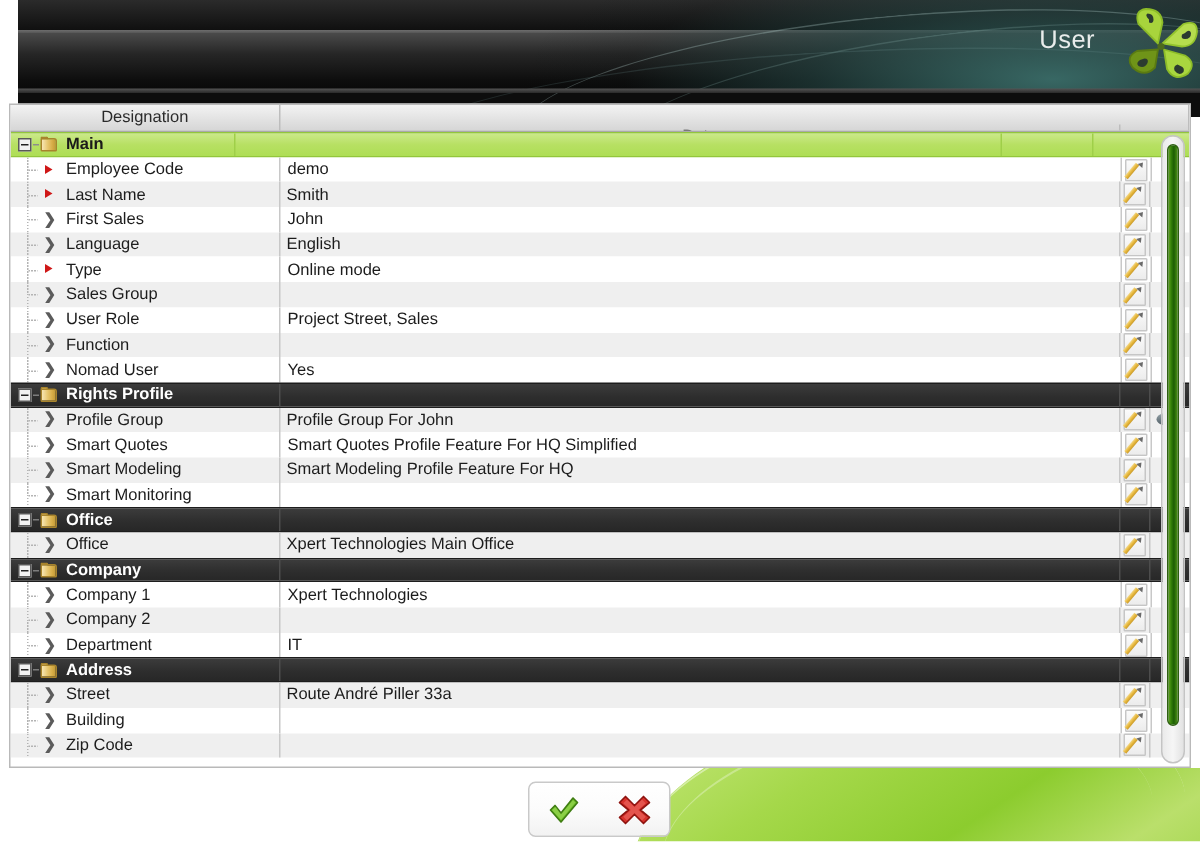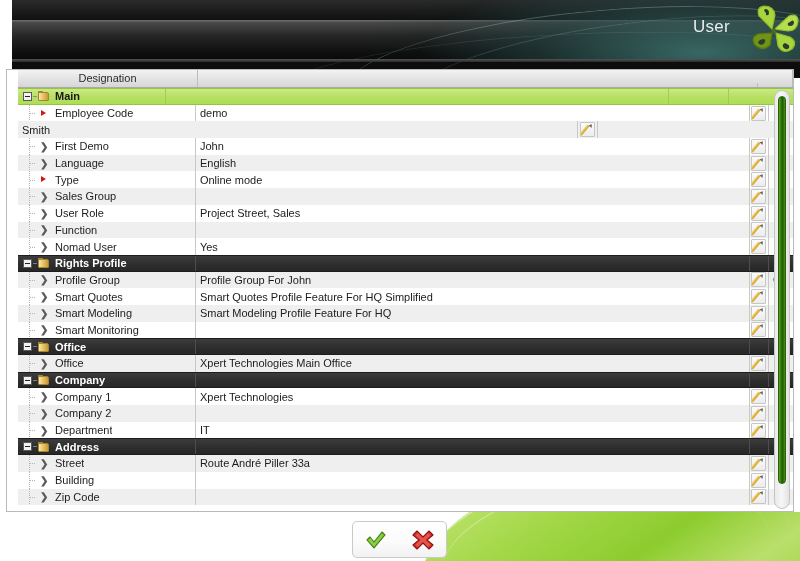--- a/index.html
+++ b/index.html
@@ -90,21 +90,20 @@
 
   
   .grid-panel {
     position: absolute;
     left: 6px; top: 69px;
     width: 788px; height: 443px;
     background: #ffffff;
     border: 1px solid #b9b9b9;
     box-sizing: border-box;
     overflow: hidden;
-    padding-left: 11px;
   }
 
   .col-head {
     position: relative;
     height: 17px;
     background: linear-gradient(to bottom, #f3f3f3 0%, #e4e4e4 50%, #d6d6d6 100%);
     border-bottom: 1px solid #a9a9a9;
     display: flex;
   }
   .col-head .ch {
@@ -504,34 +503,39 @@
         <div class="c-data">demo</div>
         <div class="c-act">
           <div class="pencil-btn">
             <span class="pl"></span>
             <span class="pt"></span>
           </div>
         </div>
         <div class="c-act2"></div>
       </div>
       <div class="row alt">
+        <div class="c-desig">
+          <span class="leaf-indent"></span>
+          <span class="arrow"></span>
+          <span class="leaf-label">Last Name</span>
+        </div>
         <div class="c-data">Smith</div>
         <div class="c-act">
           <div class="pencil-btn">
             <span class="pl"></span>
             <span class="pt"></span>
           </div>
         </div>
         <div class="c-act2"></div>
       </div>
       <div class="row plain">
         <div class="c-desig">
           <span class="leaf-indent"></span>
           <span class="arrow opt">❯</span>
-          <span class="leaf-label">First Demo</span>
+          <span class="leaf-label">First Sales</span>
         </div>
         <div class="c-data">John</div>
         <div class="c-act">
           <div class="pencil-btn">
             <span class="pl"></span>
             <span class="pt"></span>
           </div>
         </div>
         <div class="c-act2"></div>
       </div>

